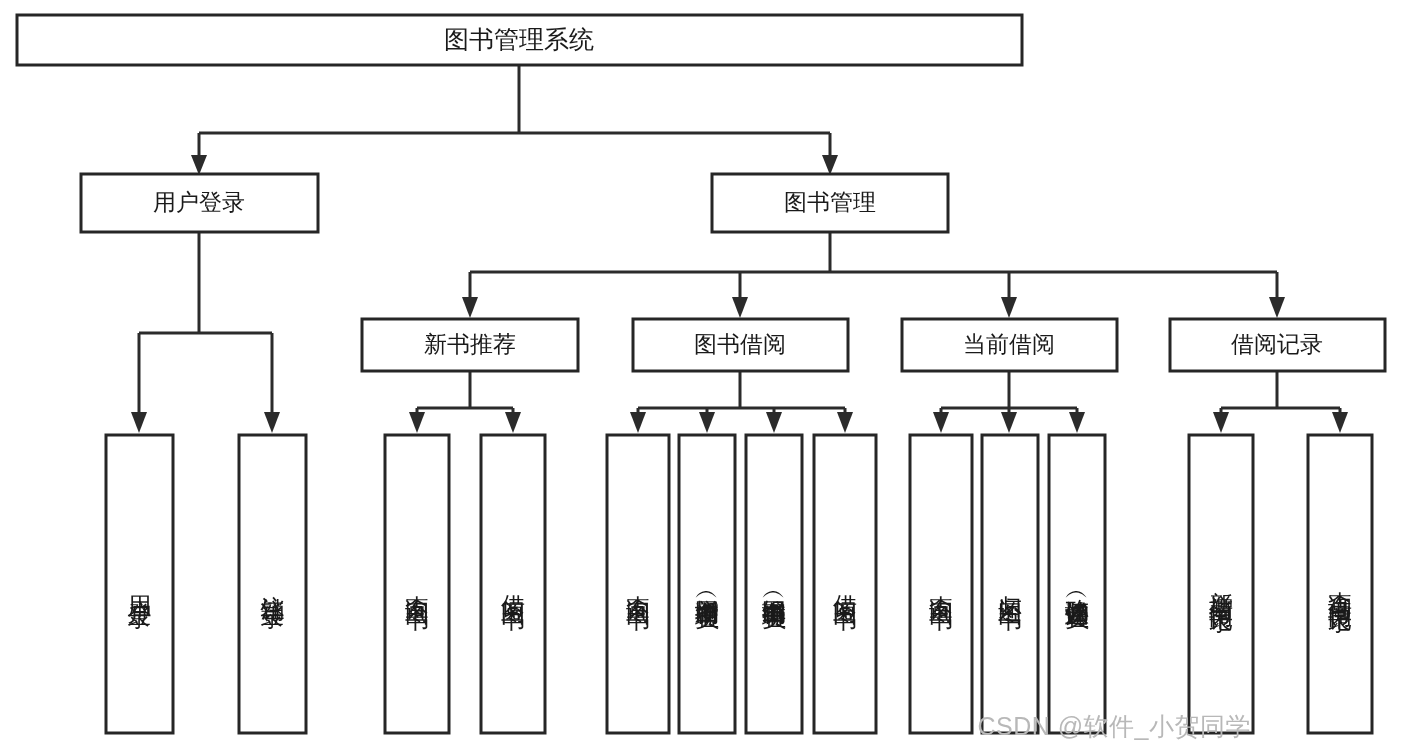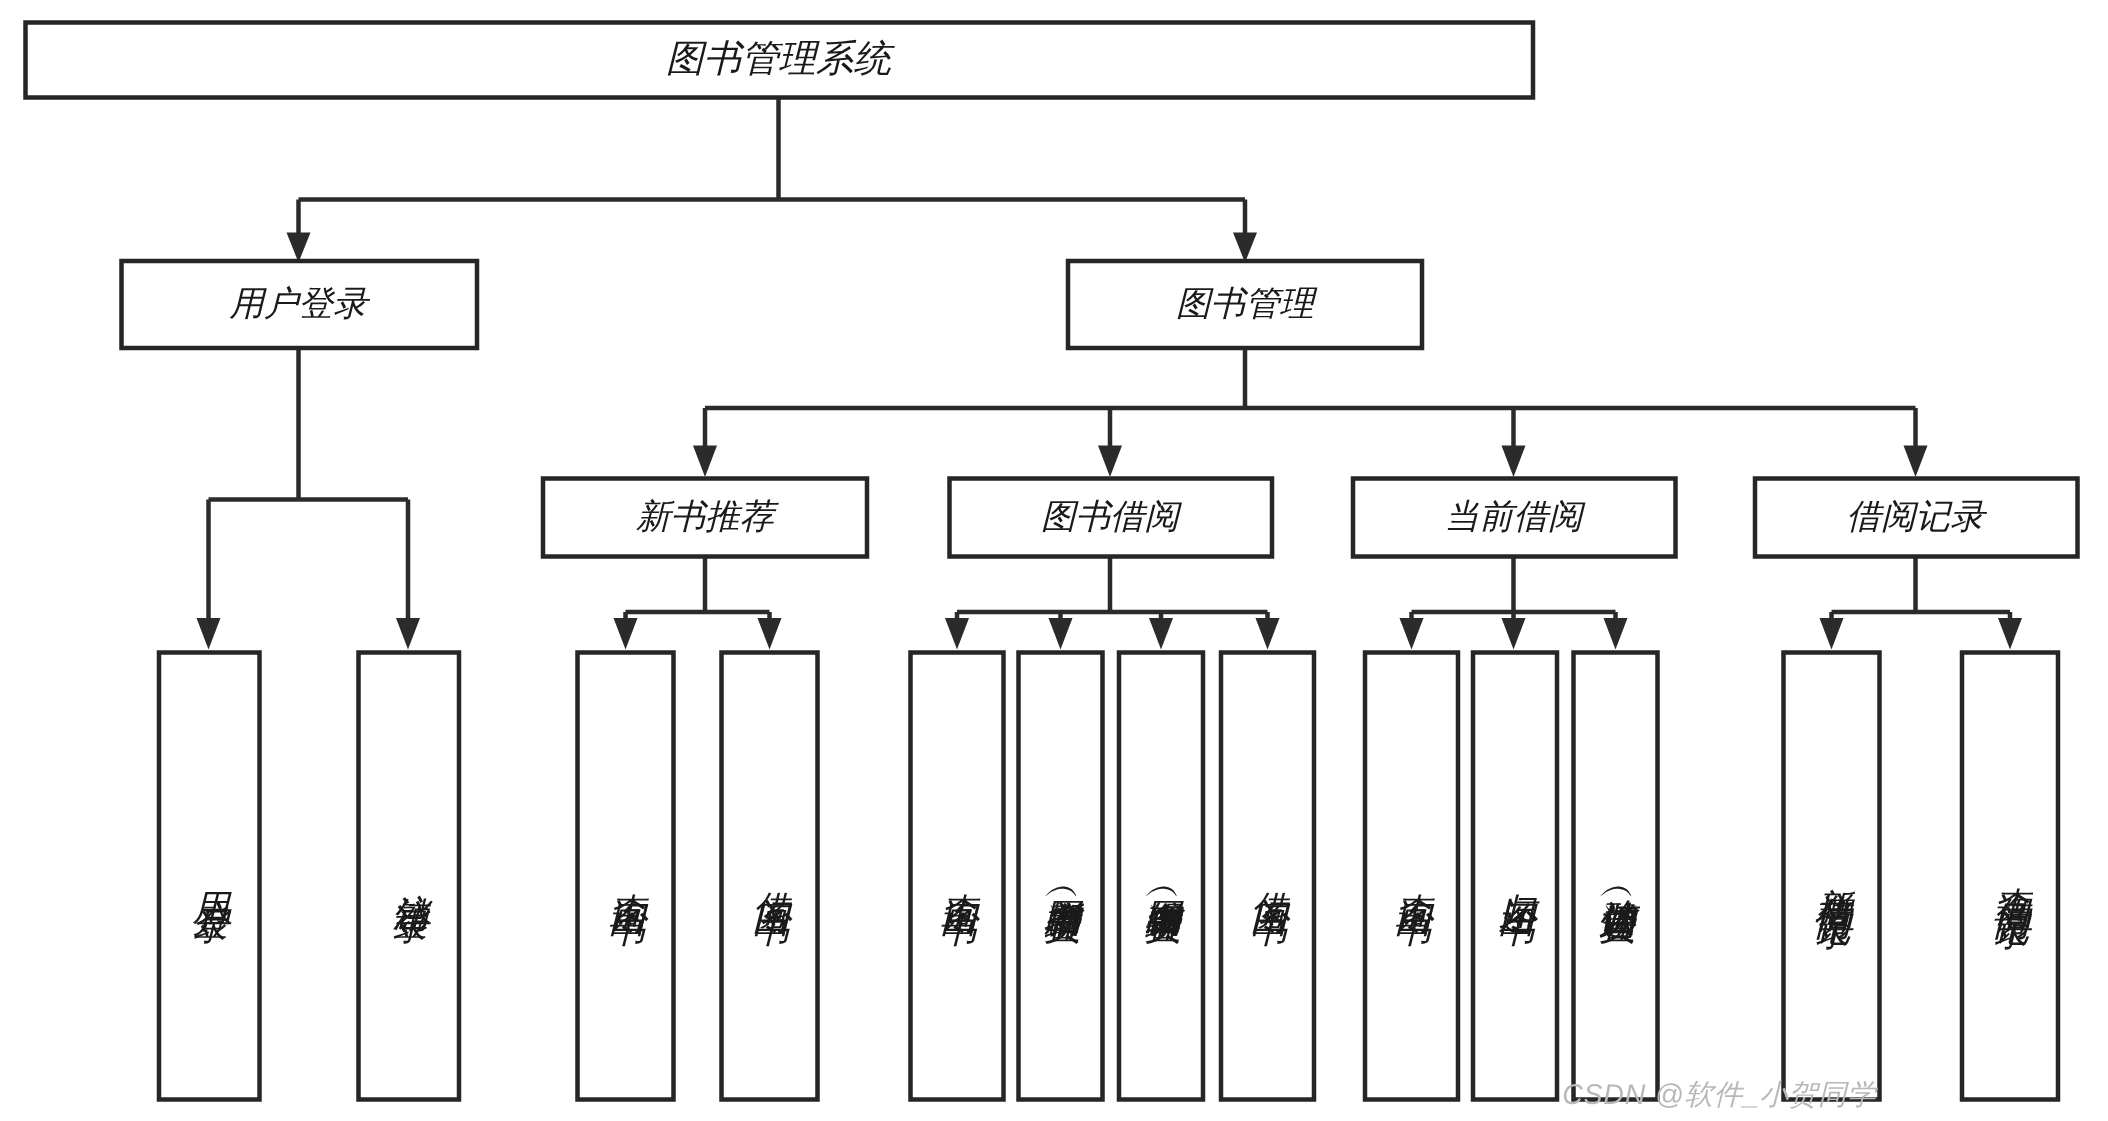--- a/index.html
+++ b/index.html
@@ -13,21 +13,20 @@
     font-family: "Liberation Sans", "DejaVu Sans", sans-serif;
     overflow: hidden;
     position: relative;
   }
   #diagram-root {
     position: absolute;
     top: 0;
     left: 0;
     width: 1259px;
     height: 747px;
-    font-style: italic;
   }
   .node-box {
     fill: #ffffff;
     stroke: #262626;
     stroke-width: 3;
   }
   .connector {
     stroke: #2b2b2b;
     stroke-width: 3;
     fill: none;
@@ -63,21 +62,21 @@
     line-height: 1.08;
     letter-spacing: 4px;
     color: #1a1a1a;
     white-space: nowrap;
   }
   #watermark {
     position: absolute;
     right: 8px;
     bottom: 4px;
     font-family: "Liberation Sans", "DejaVu Sans", sans-serif;
-    font-size: 19px;
+    font-size: 25px;
     color: #b8b8b8;
     letter-spacing: 0.5px;
     white-space: nowrap;
     padding-left: 16px;
   }
 </style>
 </head>
 <body>
 
 <div id="diagram-root">

